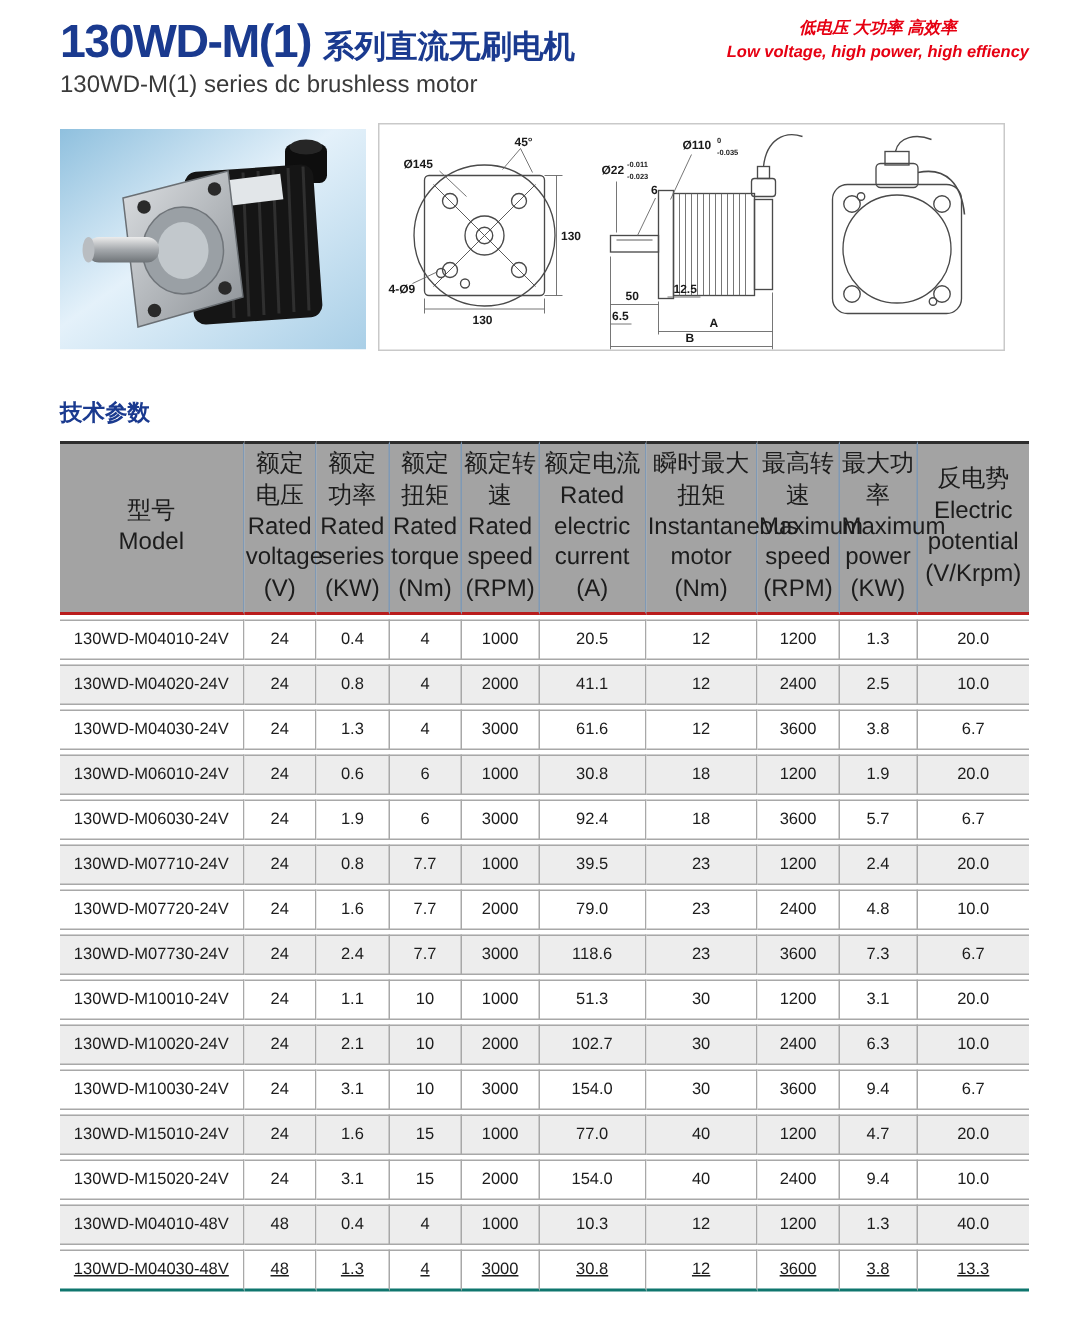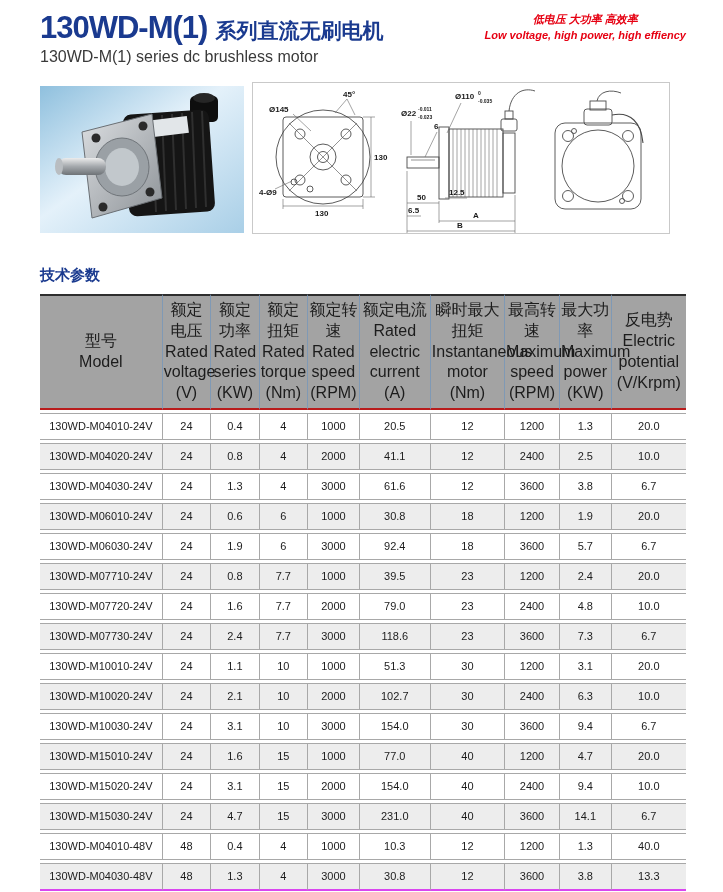--- a/index.html
+++ b/index.html
@@ -27,21 +27,21 @@
   table.specs{width:646px;margin-top:6px;border-collapse:separate;border-spacing:0 3px;table-layout:fixed;}
   table.specs th{background:#a3a3a3;border-top:2px solid #2e2e2e;border-bottom:2px solid #b91c1c;
     border-right:1px solid #7f99b5;font-size:16px;font-weight:normal;color:#1c1c1c;
     text-align:center;vertical-align:middle;padding:4px 1px;line-height:1.3;white-space:pre-line;}
   table.specs th:last-child{border-right:none;}
   table.specs td{border-top:1px solid #a8a8a8;border-bottom:1px solid #a8a8a8;border-right:1px solid #a8a8a8;
     font-size:11px;color:#1c1c1c;text-align:center;height:25px;line-height:25px;padding:0 1px;
     white-space:nowrap;overflow:hidden;background:#fff;}
   table.specs td:last-child{border-right:none;}
   table.specs tbody tr:nth-child(even) td{background:#ededed;}
-  table.specs tbody tr:last-child td{border-bottom:2px solid #d946ef;}
+  table.specs tbody tr:last-child td{border-bottom:2px solid #0f766e;text-decoration:underline;}
 </style>
 </head>
 <body>
 
 <div class="page">
 
   <div class="hdr">
     <div>
       <div class="title-row">
         <span class="title-en">130WD-M(1)</span><span class="title-cn">系列直流无刷电机</span>
@@ -406,32 +406,20 @@
           <td>3.1</td>
           <td>15</td>
           <td>2000</td>
           <td>154.0</td>
           <td>40</td>
           <td>2400</td>
           <td>9.4</td>
           <td>10.0</td>
         </tr>
         <tr>
-          <td>130WD-M15030-24V</td>
-          <td>24</td>
-          <td>4.7</td>
-          <td>15</td>
-          <td>3000</td>
-          <td>231.0</td>
-          <td>40</td>
-          <td>3600</td>
-          <td>14.1</td>
-          <td>6.7</td>
-        </tr>
-        <tr>
           <td>130WD-M04010-48V</td>
           <td>48</td>
           <td>0.4</td>
           <td>4</td>
           <td>1000</td>
           <td>10.3</td>
           <td>12</td>
           <td>1200</td>
           <td>1.3</td>
           <td>40.0</td>

